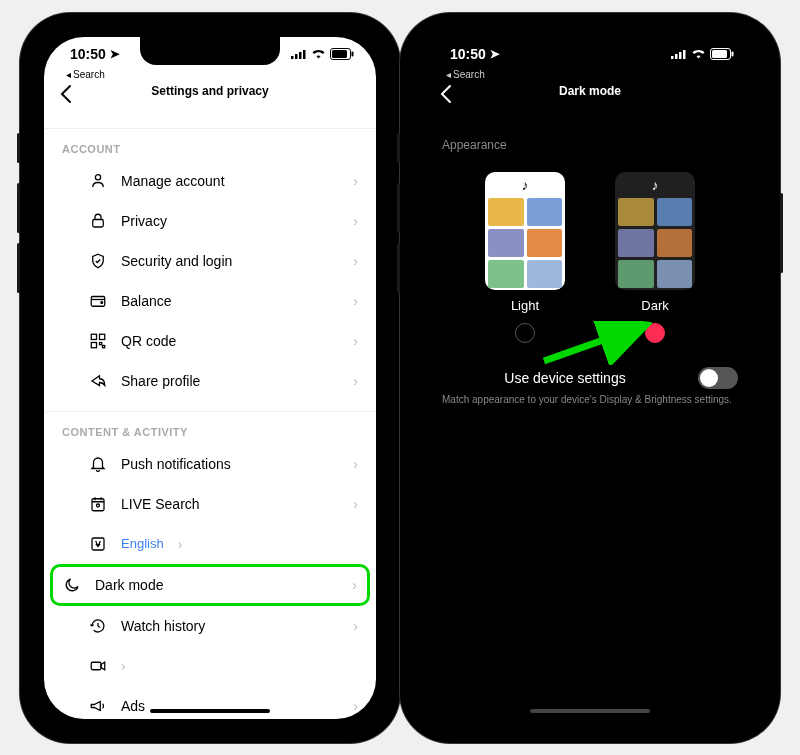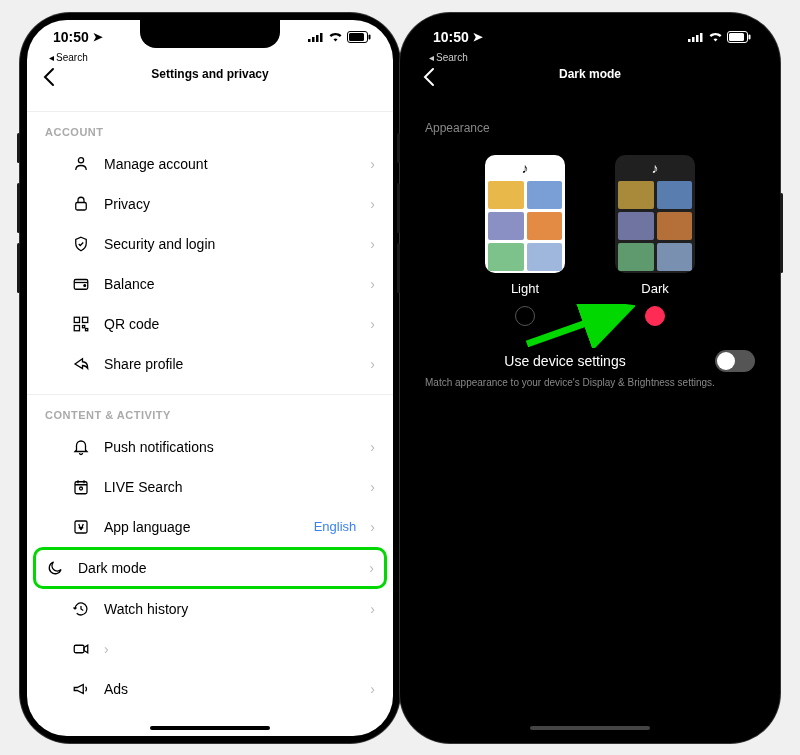--- a/index.html
+++ b/index.html
@@ -11,21 +11,21 @@
     display: flex;
     justify-content: space-around;
     align-items: center;
     padding: 10px 20px;
   }
   .phone {
     width: 433px;
     height: 730px;
     background: #000;
     border-radius: 50px;
-    padding: 7px;
+    padding: 24px;
     position: relative;
     box-shadow: 0 0 0 1px #333;
   }
   .screen {
     width: 100%;
     height: 100%;
     border-radius: 40px;
     overflow: hidden;
     position: relative;
   }
@@ -370,21 +370,20 @@
           <span class="label">LIVE Search</span>
           <span class="chev">›</span>
         </div>
         <div class="row">
           <span class="icon">
             <svg width="18" height="18" viewBox="0 0 24 24" fill="none" stroke="#000" stroke-width="1.7">
               <rect x="4" y="4" width="16" height="16" rx="2"></rect>
               <path d="M9 8l3 8M15 8l-3 8M9 13h6"></path>
             </svg>
           </span>
-          <span class="label">App language</span>
           <span class="value">English</span>
           <span class="chev">›</span>
         </div>
         <div class="row highlight">
           <span class="icon">
             <svg width="18" height="18" viewBox="0 0 24 24" fill="none" stroke="#000" stroke-width="1.7">
               <path d="M20 14A8 8 0 1 1 10 4a6 6 0 0 0 10 10z"></path>
             </svg>
           </span>
           <span class="label">Dark mode</span>

